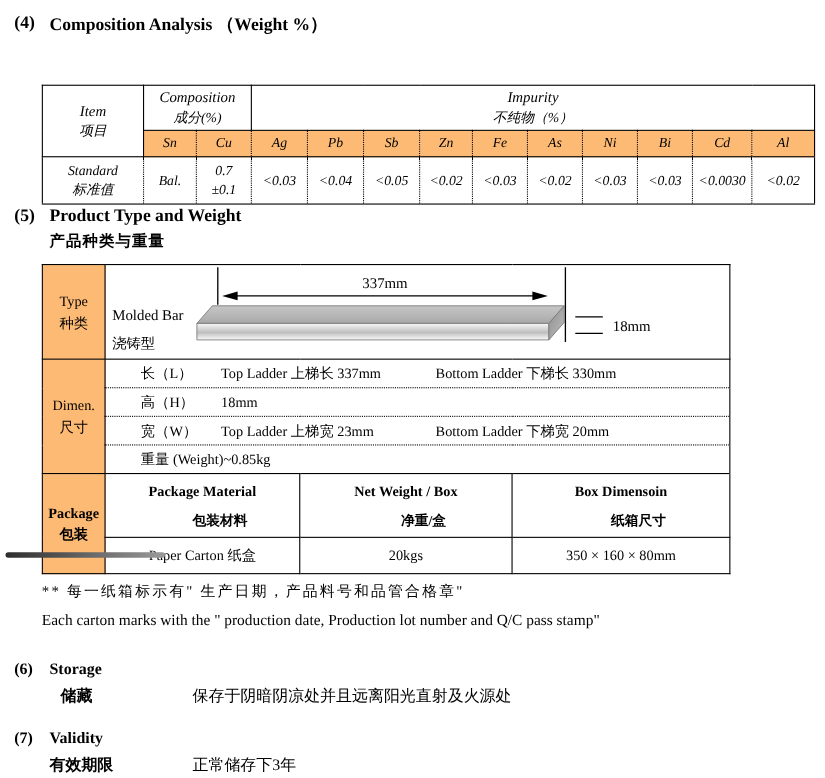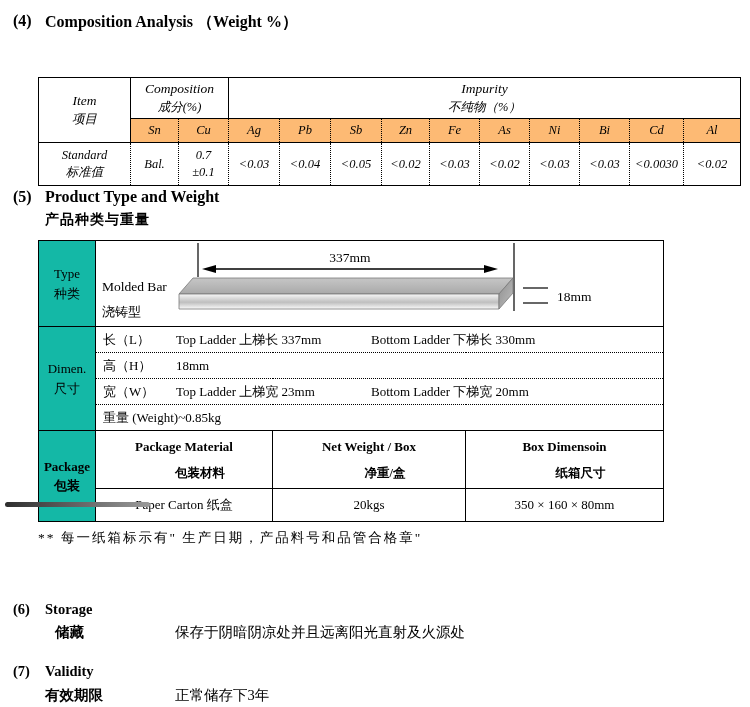--- a/index.html
+++ b/index.html
@@ -20,23 +20,23 @@
   .t1 tr.green td{border-top:1px solid #000;border-bottom:1px solid #000;
                   border-left:1px dotted #000;border-right:1px dotted #000;
                   background:#fdba74;height:23px;}
   .t1 tr.data td{border-top:1px solid #000;border-bottom:1px solid #000;
                  border-left:1px dotted #000;border-right:1px dotted #000;height:42px;}
   .t1 .zh{font-size:12.5px;}
 
   
   .t2{position:absolute;left:38px;top:240px;width:625px;border:1px solid #000;font-size:13px;}
   .t2 td{padding:0;vertical-align:middle;border:1px solid #000;}
-  .t2 td.green{background:#14b8a6;text-align:center;line-height:1.5;}
+  .t2 td.green{background:#fdba74;text-align:center;line-height:1.5;}
   .t2 tr.r-type td{height:85px;}
-  .t2 td.dimcell{border-top:1px dotted #000;border-bottom:1px dotted #000;height:25px;}
+  .t2 td.dimcell{border-top:1px dotted #000;border-bottom:1px dotted #000;height:25px;padding-left:25px;}
   .t2 tr.r-pkgh td{height:57px;text-align:center;font-weight:bold;}
   .t2 tr.r-pkgd td{height:32px;text-align:center;}
   .cellwrap{position:relative;width:100%;height:85px;}
   .typelab{position:absolute;left:6px;top:38px;font-size:13.5px;}
   .typelab2{position:absolute;left:6px;top:62px;font-size:13px;}
   .dimrow{display:flex;align-items:center;padding-left:7px;}
   .dlabel{display:inline-block;width:73px;}
   .dv1{display:inline-block;width:195px;}
   .pk-en{margin-top:2px;}
   .pk-zh{margin-top:10px;font-size:12.5px;margin-left:32px;}
@@ -237,20 +237,21 @@
       <td>Paper Carton  纸盒</td>
       <td>20kgs</td>
       <td>350 × 160 × 80mm</td>
     </tr>
   </tbody>
     </table>
 
   <div class="stray"></div>
 
   <span class="abs fn fn-zh" style="left:38px;top:529px">** 每一纸箱标示有"  生产日期，产品料号和品管合格章"</span>
+  <span class="abs fn" style="left:38px;top:557px">Each carton marks with the " production date, Production lot number and Q/C pass stamp"</span>
 
   <span class="abs lab" style="left:13px;top:601px">(6)</span>
   <span class="abs lab" style="left:45px;top:601px">Storage</span>
   <span class="abs lab" style="left:55px;top:623px">储藏</span>
   <span class="abs desc" style="left:175px;top:623px">保存于阴暗阴凉处并且远离阳光直射及火源处</span>
 
   <span class="abs lab" style="left:13px;top:663px">(7)</span>
   <span class="abs lab" style="left:45px;top:663px">Validity</span>
   <span class="abs lab" style="left:45px;top:686px">有效期限</span>
   <span class="abs desc" style="left:175px;top:686px">正常储存下3年</span>

